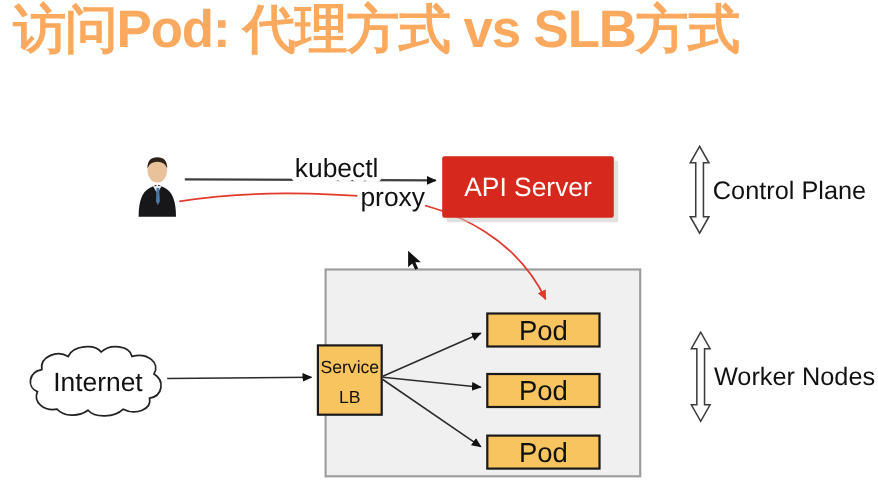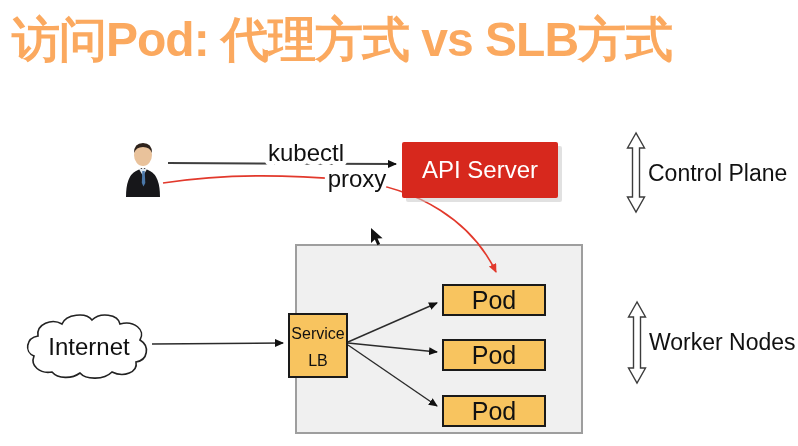--- a/index.html
+++ b/index.html
@@ -1,18 +1,18 @@
 <!DOCTYPE html>
 <html><head>
 <meta charset="utf-8">
 <style>
   html,body{margin:0;padding:0;background:#ffffff;}
   #stage{position:relative;width:798px;height:446px;background:#ffffff;overflow:hidden;
          font-family:"Liberation Sans",sans-serif;}
-  #page-title{position:absolute;left:12px;top:12px;width:780px;
+  #page-title{position:absolute;left:12px;top:0;width:780px;
               font-size:48px;font-weight:bold;letter-spacing:-1px;
               color:#FBA95F;line-height:1.18;white-space:nowrap;}
   #diagram{position:absolute;left:0;top:0;}
 
   
   .api-box{fill:#D7281D;stroke:none;}
   .api-shadow{fill:#c9c9c9;opacity:.55;}
   .api-label{fill:#ffffff;font-size:24px;}
   .node-box{fill:#F8C45F;stroke:#1a1a1a;stroke-width:2px;}
   .node-label{fill:#111111;font-size:25px;}

